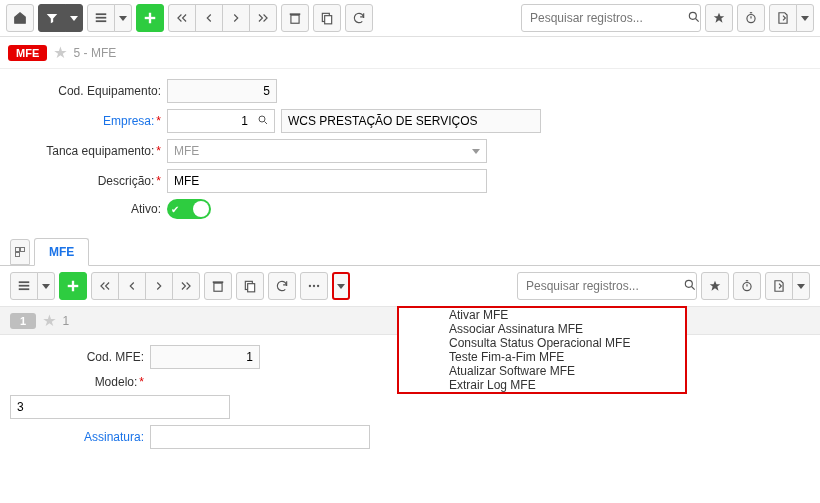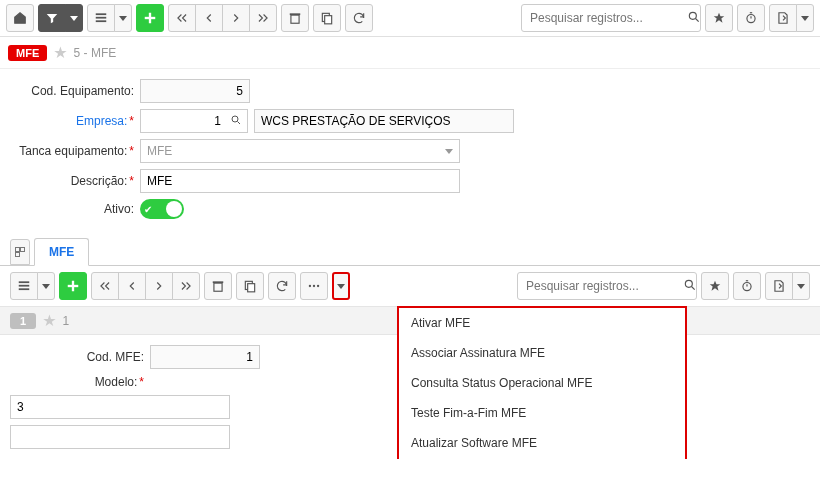--- a/index.html
+++ b/index.html
@@ -67,21 +67,21 @@
   .badge-red {
     background: #e60000;
     color: #fff;
     font-weight: bold;
     padding: 2px 8px;
     border-radius: 3px;
     font-size: 11px;
   }
   .star { color: #ccc; font-size: 16px; }
   .muted { color: #999; }
-  .form { padding: 10px 10px 4px 0; }
+  .form { padding: 10px 10px 4px 27px; }
   .form-row {
     display: flex;
     align-items: center;
     margin-bottom: 6px;
   }
   .form-row label {
     width: 140px;
     text-align: right;
     padding-right: 6px;
     color: #333;
@@ -166,23 +166,24 @@
   .dropdown-red {
     position:absolute;
     top: 40px;
     left: 397px;
     width: 290px;
     background:#fff;
     border:2px solid #d00;
     z-index: 10;
   }
   .dropdown-red .item {
-    padding: 8px 12px;
+    padding: 0 12px;
     cursor:pointer;
     color:#333;
+    margin-left:38px;
   }
   .caret-down {
     width:0; height:0; border-left:4px solid transparent; border-right:4px solid transparent; border-top:5px solid currentColor;
   }
   .sub-search {
     display:flex; align-items:center; border:1px solid #ccc; border-radius:3px; height:28px; padding:0 6px; width:180px; background:#fff;
   }
   .sub-search input { border:none; outline:none; flex:1; font-size:12px; color:#888; }
   .form-sub { padding: 10px 10px 4px 10px; }
 </style>
@@ -484,15 +485,16 @@
     <label>Cod. MFE:</label>
     <input class="input w-sm" readonly="" value="1" style="">
   </div>
   <div class="form-row">
     <label><span>Modelo:</span><span class="req">*</span></label>
   </div>
   <div class="form-row">
     <input class="input" style="width: 220px;" value="3">
   </div>
   <div class="form-row">
+    <label class="link">Assinatura:</label>
     <input class="input" style="width: 220px;" value="">
   </div>
 </div>
 
 </body></html>

